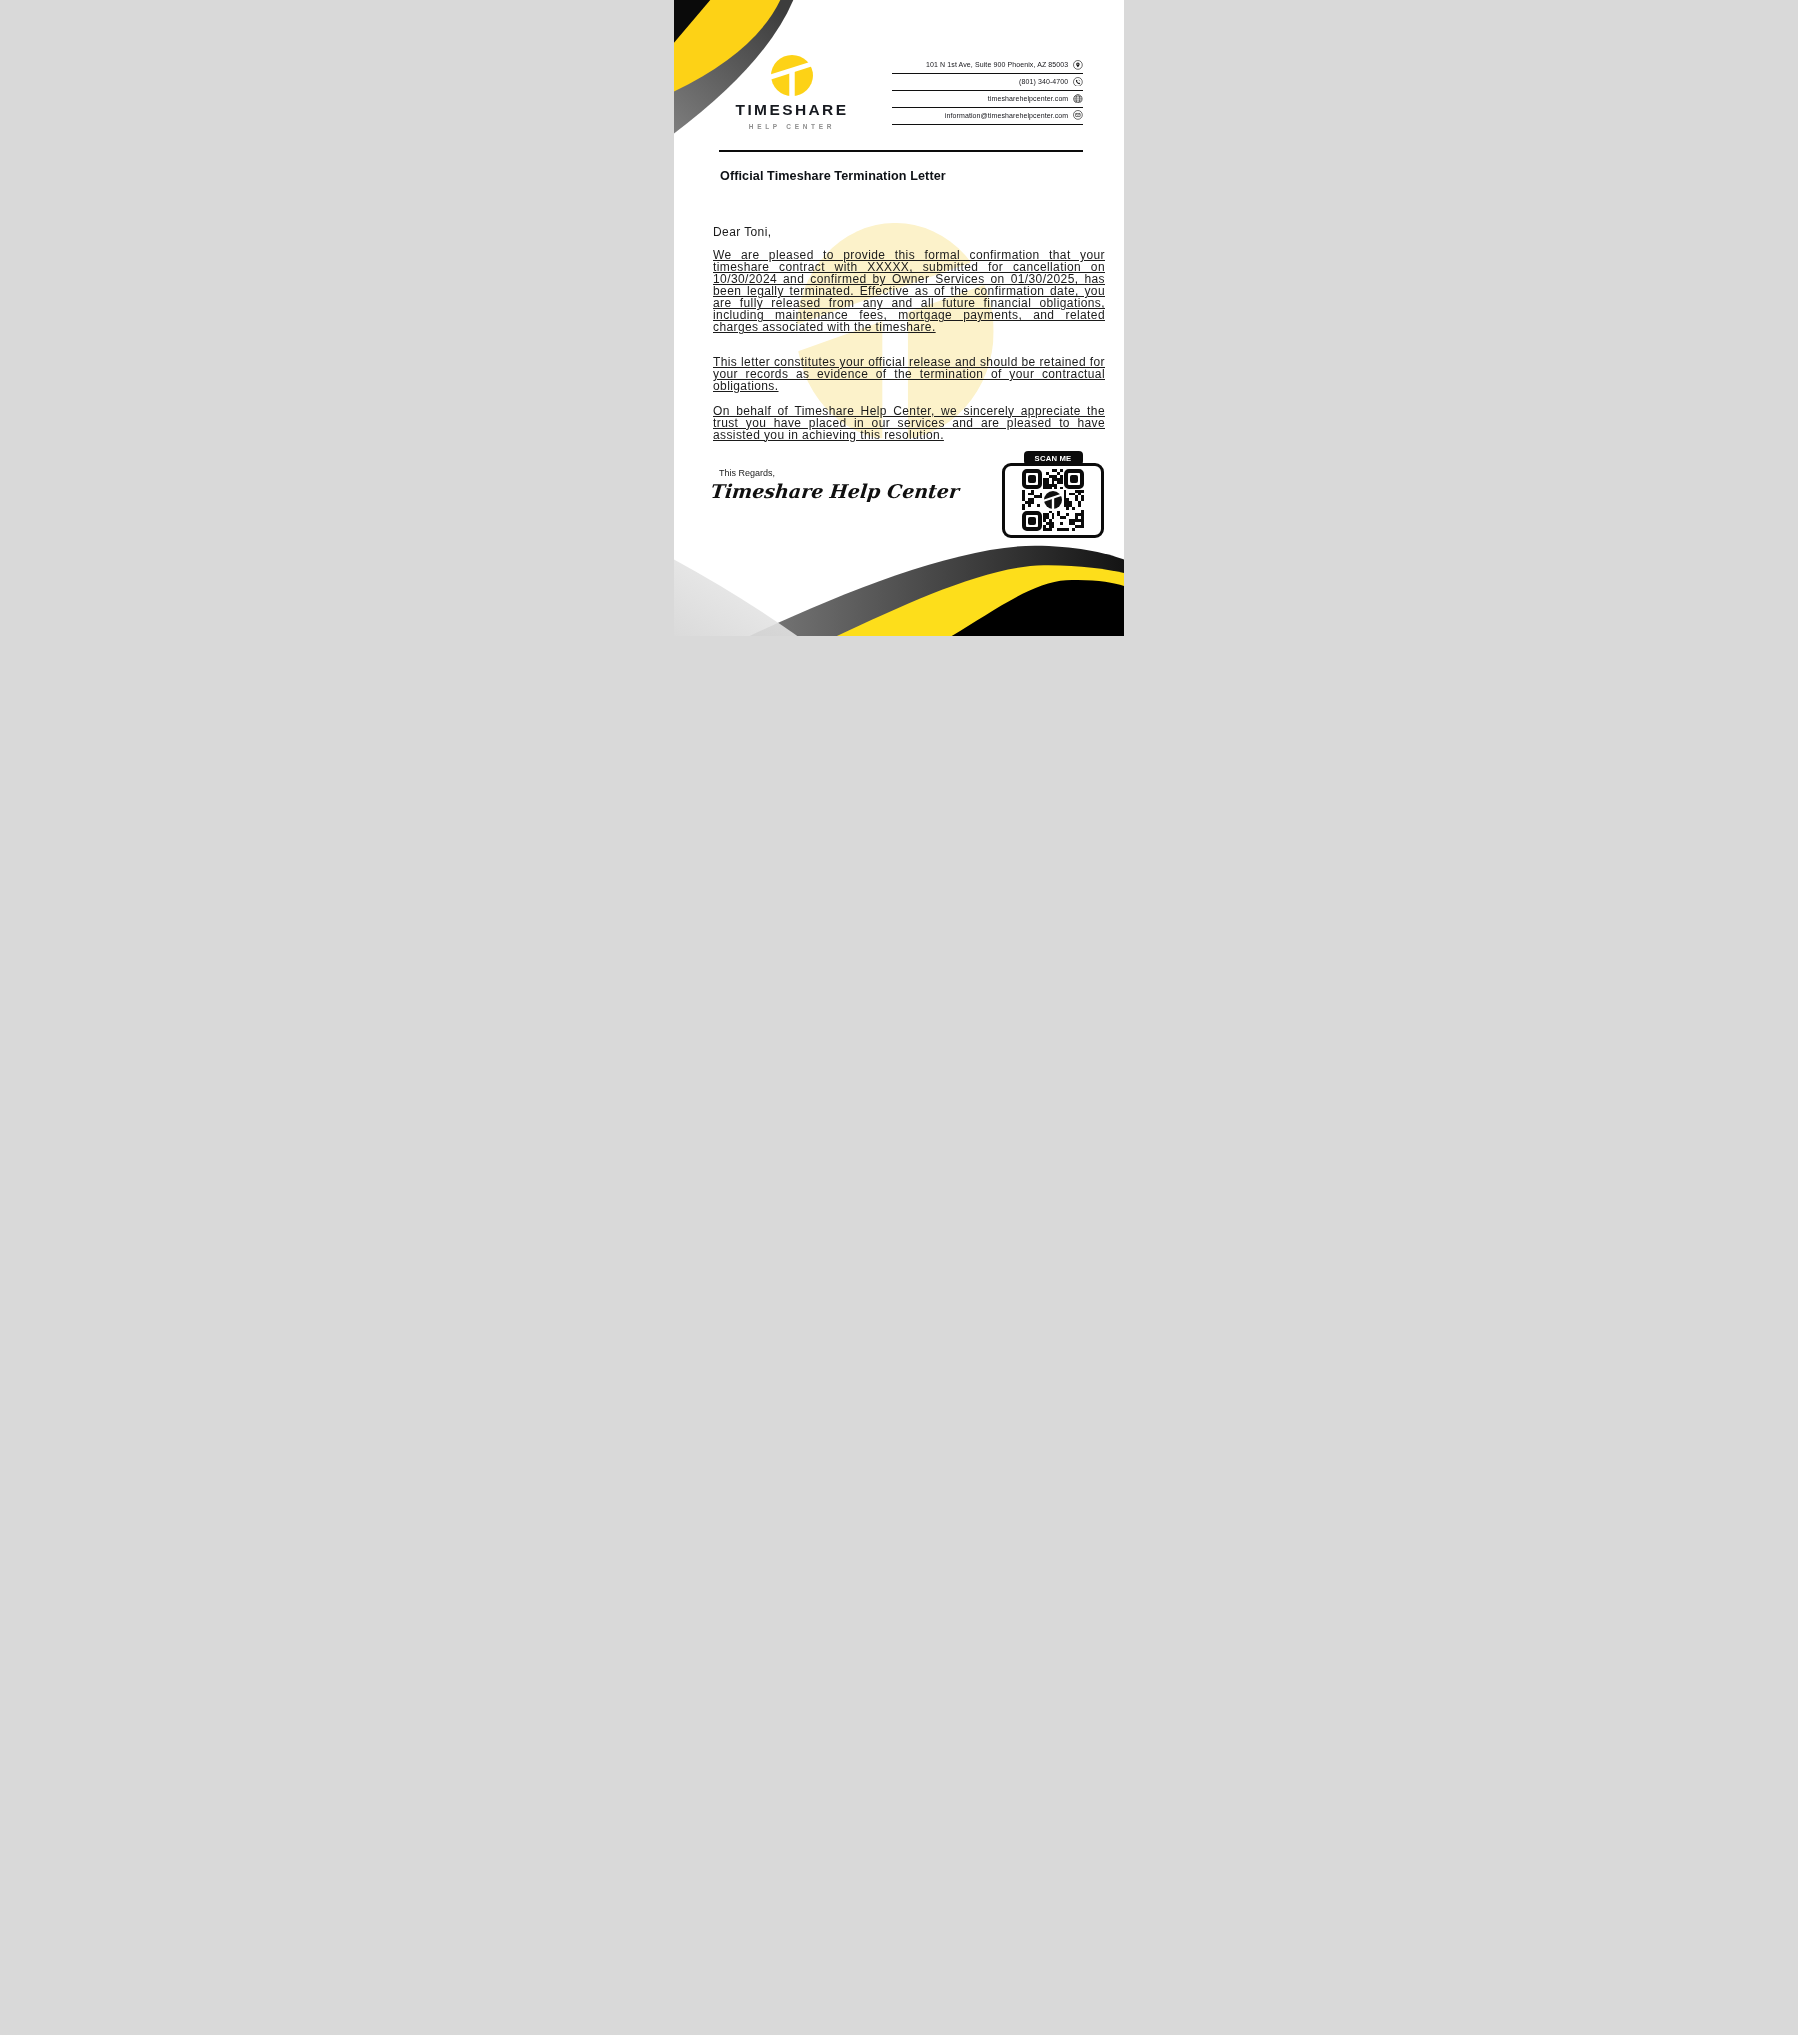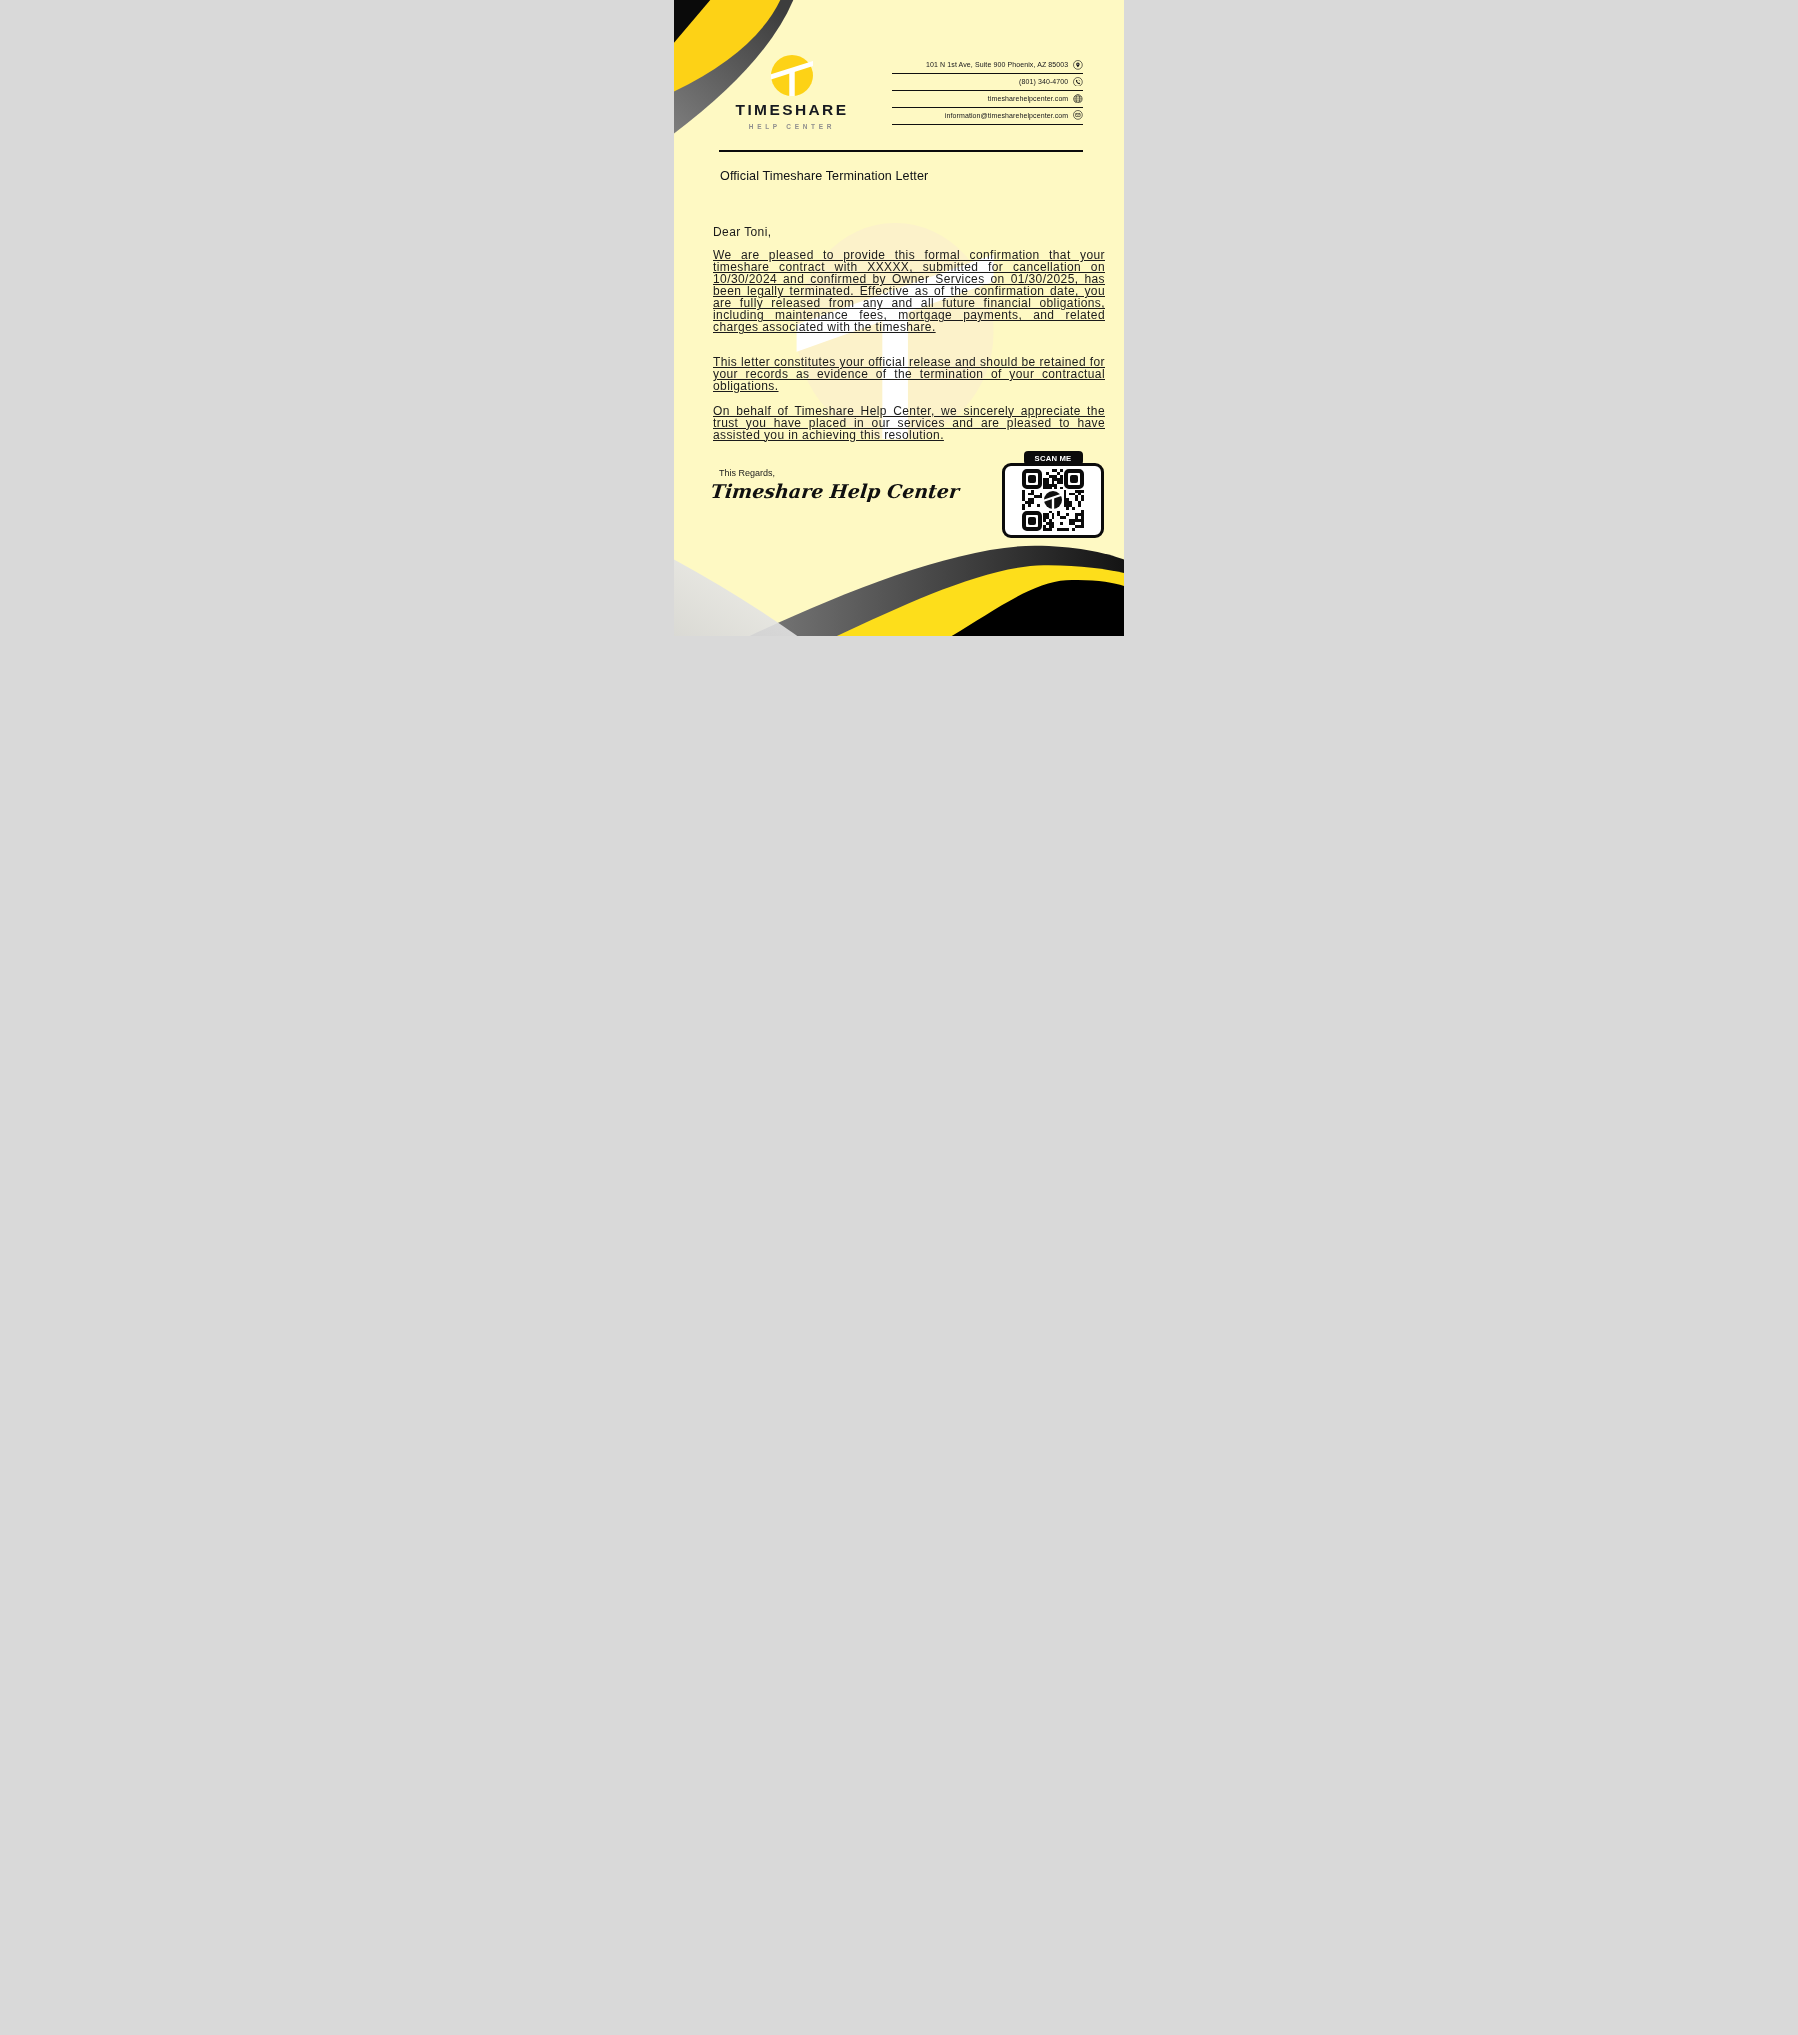--- a/index.html
+++ b/index.html
@@ -1,37 +1,37 @@
 <!DOCTYPE html>
 <html style="font-size:6.5px"><head>
 <meta charset="utf-8">
 <style>
   html,body{margin:0;padding:0;background:#d9d9d9;}
   .page{
-    position:relative;width:450px;height:636px;margin:0 auto;background:#fef9c3;
+    position:relative;width:450px;height:636px;margin:0 auto;background:#ffffff;
     overflow:hidden;font-family:"Liberation Sans",sans-serif;color:#15151a;
   }
   .decor-svg{position:absolute;inset:0;width:100%;height:100%;pointer-events:none;}
 
   
   .logo-mark{position:absolute;left:97px;top:55px;width:42px;height:41px;}
   .brand-name{position:absolute;left:51px;top:101px;width:134px;text-align:center;
     font-size:15.5px;font-weight:700;letter-spacing:2.4px;color:#171a20;white-space:nowrap;}
   .brand-tagline{position:absolute;left:51px;top:123px;width:134px;text-align:center;
     font-size:6.5px;font-weight:600;letter-spacing:3.7px;color:#8f8f8f;white-space:nowrap;}
 
   .contact{position:absolute;left:218px;top:57px;width:191px;}
   .contact-row{display:flex;align-items:center;justify-content:flex-end;gap:4.9px;
     border-bottom:1.2px solid #101010;padding:2.8px 0 3.3px 0;}
   .contact-row .value{font-size:7px;color:#15151a;letter-spacing:0.1px;}
   .cicon{width:9.8px;height:9.8px;flex:0 0 auto;}
 
   .header-divider{position:absolute;left:45px;top:150px;width:364px;height:1.6px;background:#0c0c0c;}
 
-  .title{position:absolute;left:46px;top:169px;font-size:12.6px;font-weight:400;
+  .title{position:absolute;left:46px;top:169px;font-size:12.6px;font-weight:700;
     color:#0e1116;letter-spacing:0.1px;text-align:right;}
 
   
   .body-text{position:absolute;left:39px;top:226px;width:392px;font-size:12px;
     line-height:12px;letter-spacing:0.4px;color:#1b1b1b;}
   .salutation{margin:0 0 11.4px 0;}
   p.para{margin:0 0 6.5px 0;text-align:justify;text-decoration:underline;}
   p.para.p2{margin-bottom:12.2px;margin-top:23px;}
 
   .closing{position:absolute;left:45px;top:468px;font-size:9px;color:#1b1b1b;}

